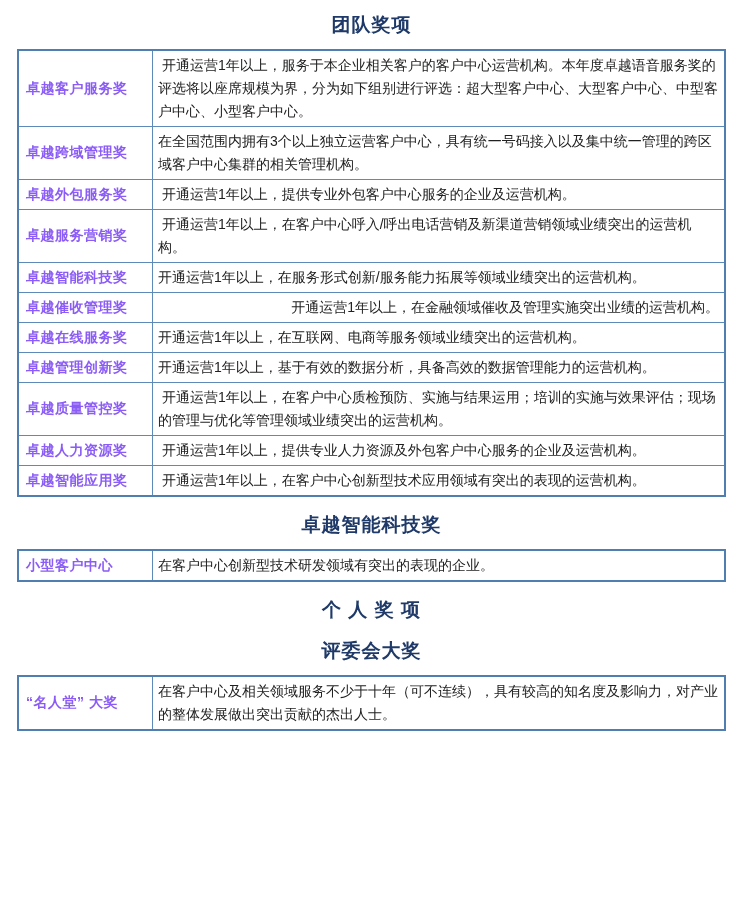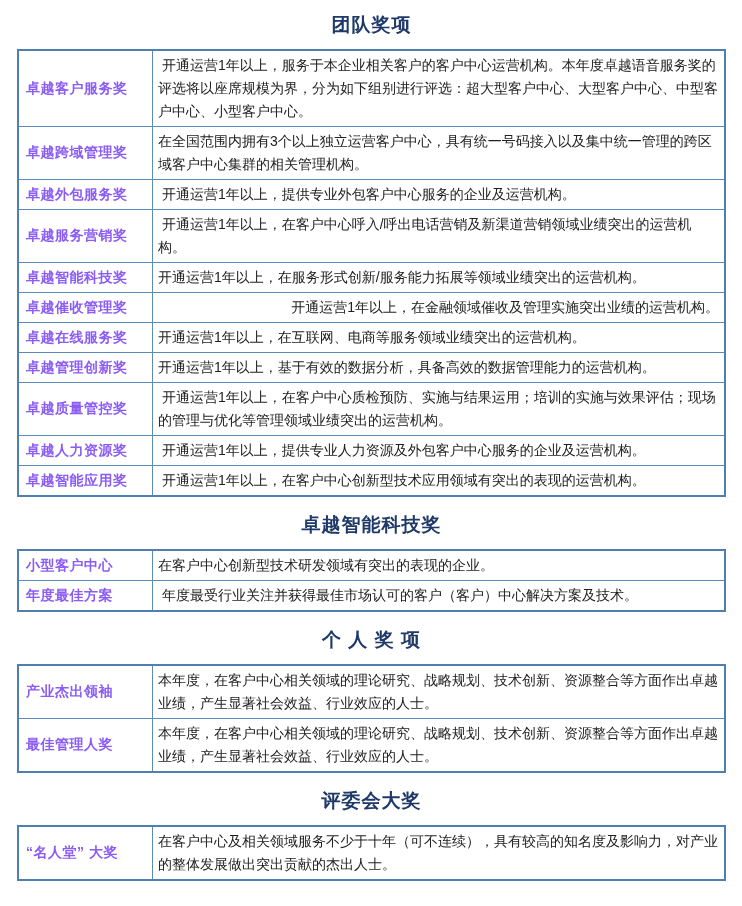--- a/index.html
+++ b/index.html
@@ -123,43 +123,26 @@
   <section class="award-section">
     <h2 class="section-title">卓越智能科技奖</h2>
     <table class="award-table">
       <tbody>
   <tr class="award-row">
     <td class="award-label">小型客户中心</td>
     <td class="award-desc">在客户中心创新型技术研发领域有突出的表现的企业。</td>
   </tr>
 
 
-  <tr class="award-row">
-    <td class="award-label">年度最佳方案</td>
-    <td class="award-desc"> 年度最受行业关注并获得最佳市场认可的客户（客户）中心解决方案及技术。</td>
-  </tr>
 </tbody>
     </table>
   </section>
 
   <section class="award-section">
     <h2 class="section-title">个 人 奖 项</h2>
-    <table class="award-table">
-      <tbody>
-  <tr class="award-row">
-    <td class="award-label">产业杰出领袖</td>
-    <td class="award-desc">本年度，在客户中心相关领域的理论研究、战略规划、技术创新、资源整合等方面作出卓越业绩，产生显著社会效益、行业效应的人士。</td>
-  </tr>
-
-  <tr class="award-row">
-    <td class="award-label">最佳管理人奖</td>
-    <td class="award-desc">本年度，在客户中心相关领域的理论研究、战略规划、技术创新、资源整合等方面作出卓越业绩，产生显著社会效益、行业效应的人士。</td>
-  </tr>
-</tbody>
-    </table>
   </section>
 
   <section class="award-section">
     <h2 class="section-title">评委会大奖</h2>
     <table class="award-table">
       <tbody>
   <tr class="award-row">
     <td class="award-label">“名人堂” 大奖</td>
     <td class="award-desc">在客户中心及相关领域服务不少于十年（可不连续），具有较高的知名度及影响力，对产业的整体发展做出突出贡献的杰出人士。</td>
   </tr>

